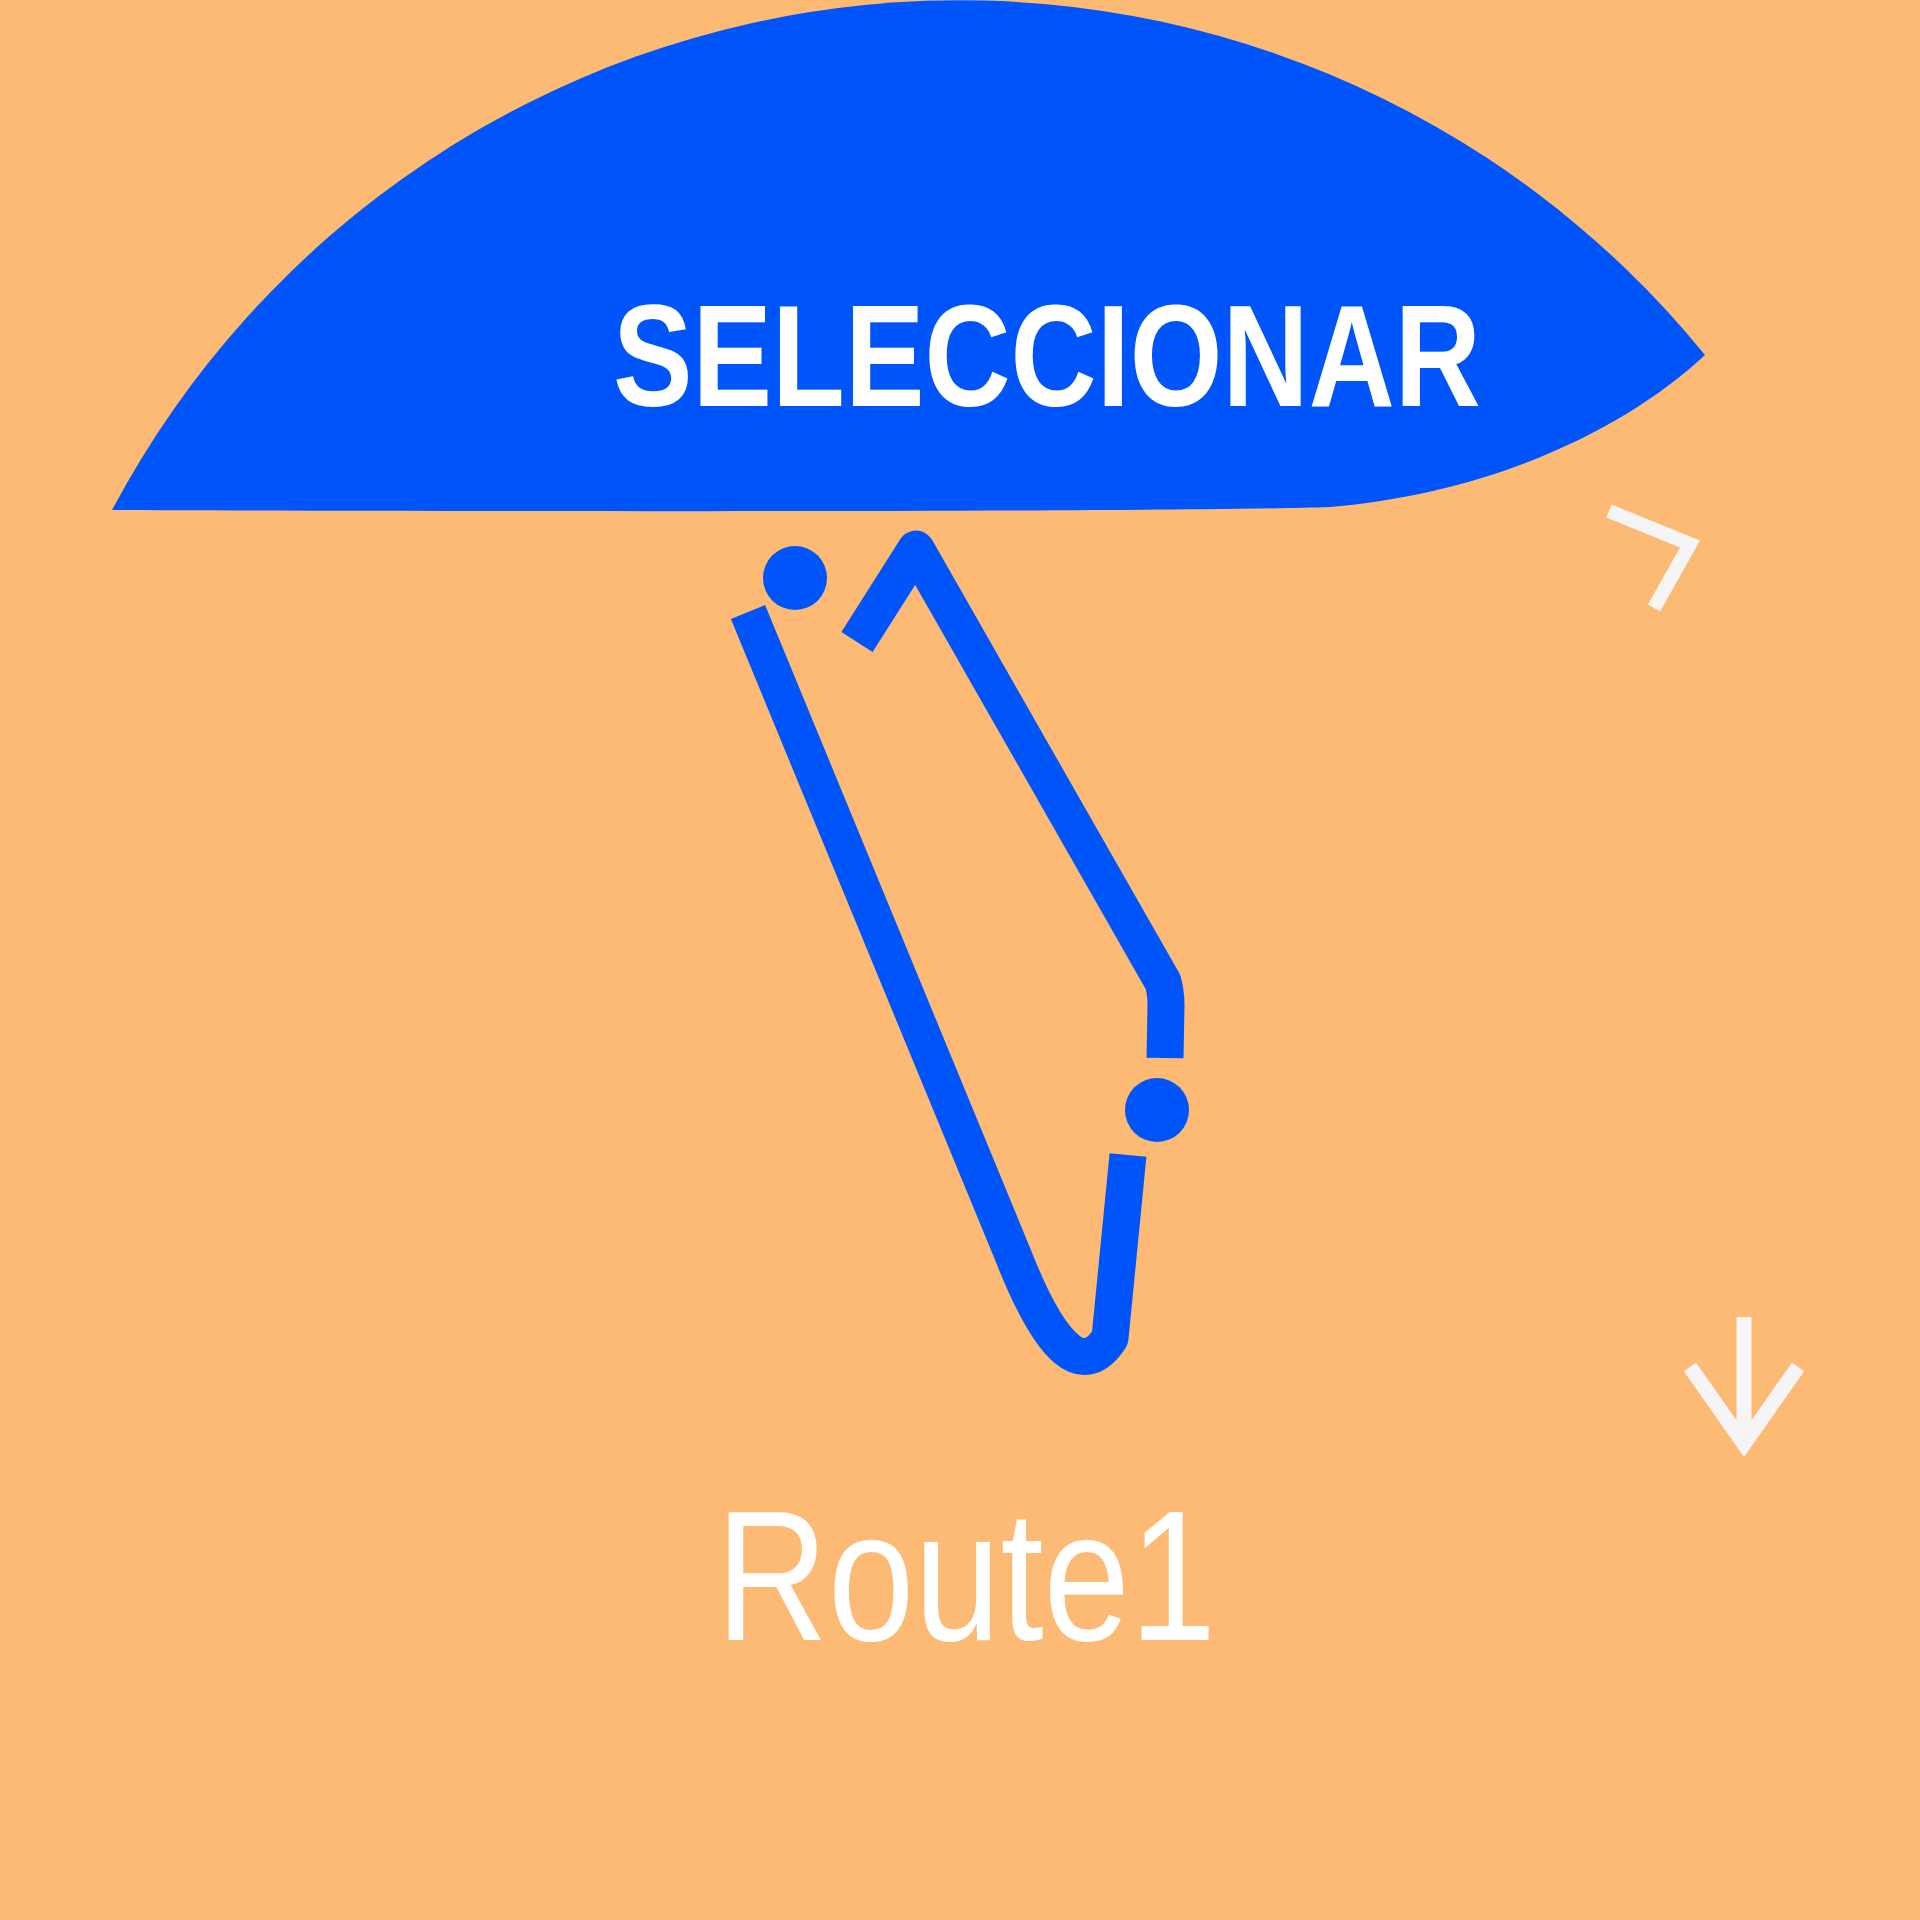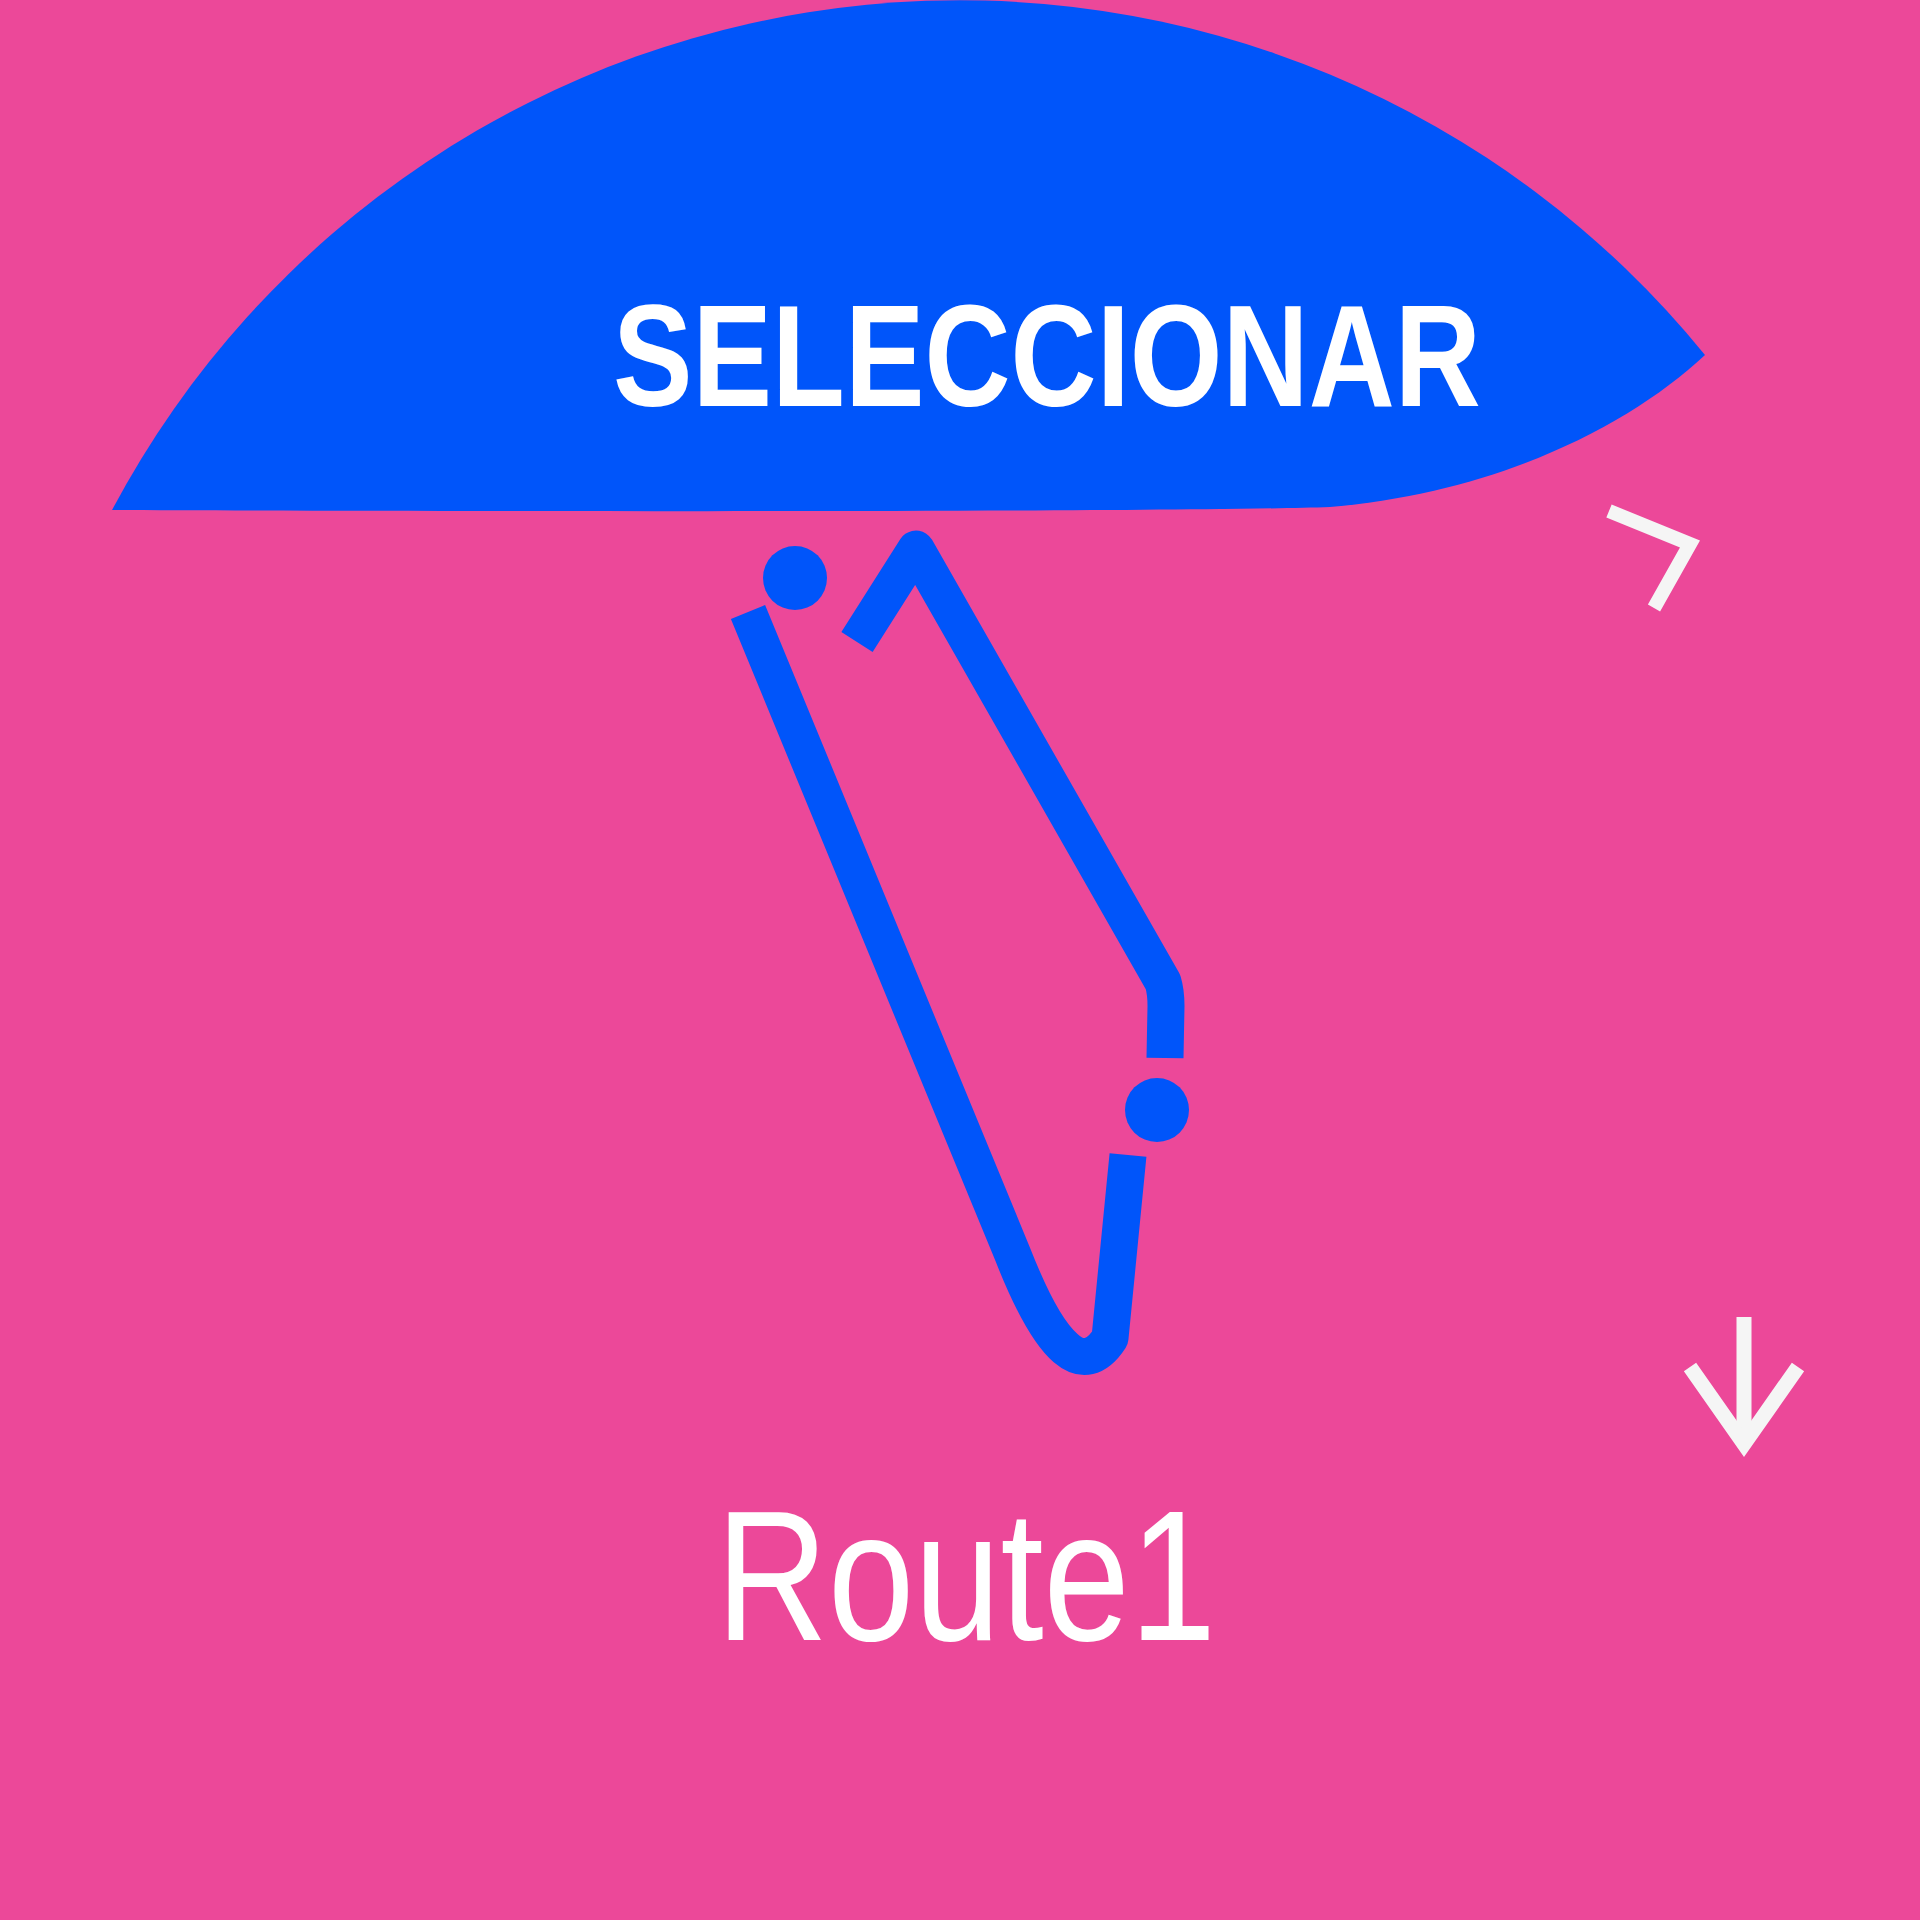--- a/index.html
+++ b/index.html
@@ -8,21 +8,21 @@
     background:#000;
     width:1920px;
     height:1920px;
     overflow:hidden;
     font-family:"Liberation Sans","DejaVu Sans",sans-serif;
   }
   .stage{
     position:relative;
     width:1920px;
     height:1920px;
-    background:#ec4899;
+    background:#fdba74;
   }
   .watch-face{
     position:absolute;
     inset:0;
     width:1920px;
     height:1920px;
   }
   svg{display:block}
   .select-label{
     font-family:"Liberation Sans","DejaVu Sans",sans-serif;

